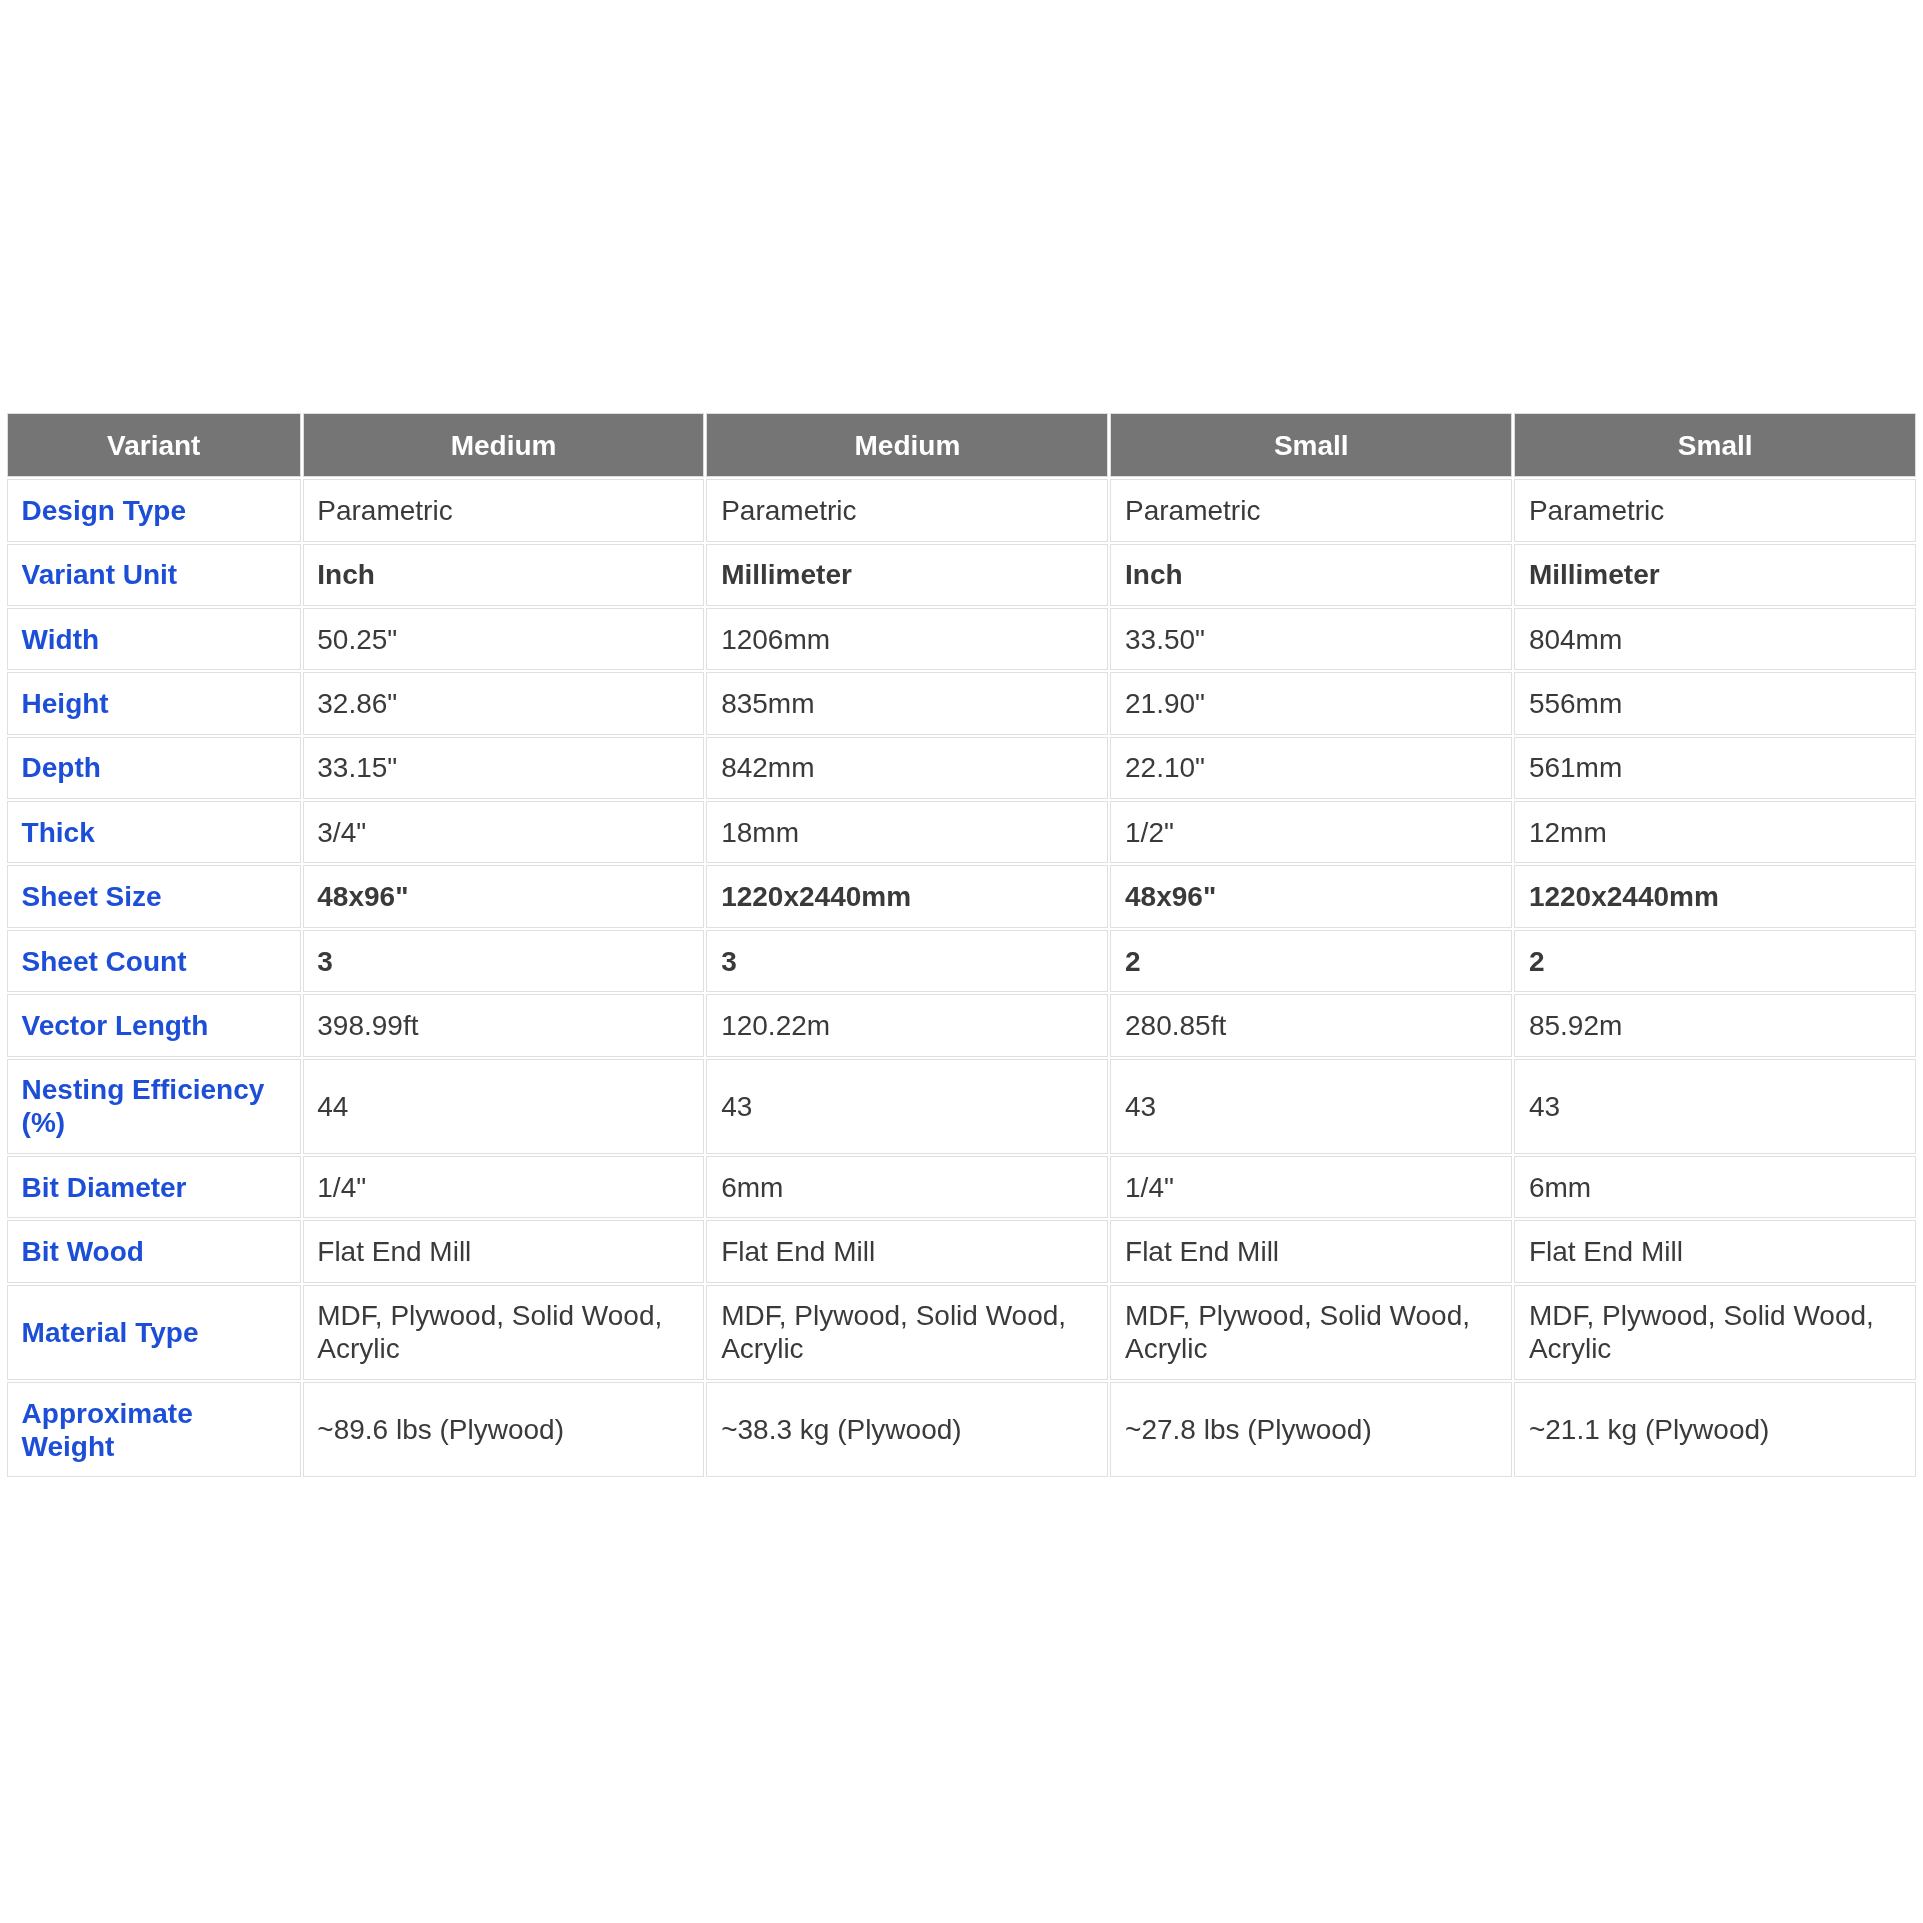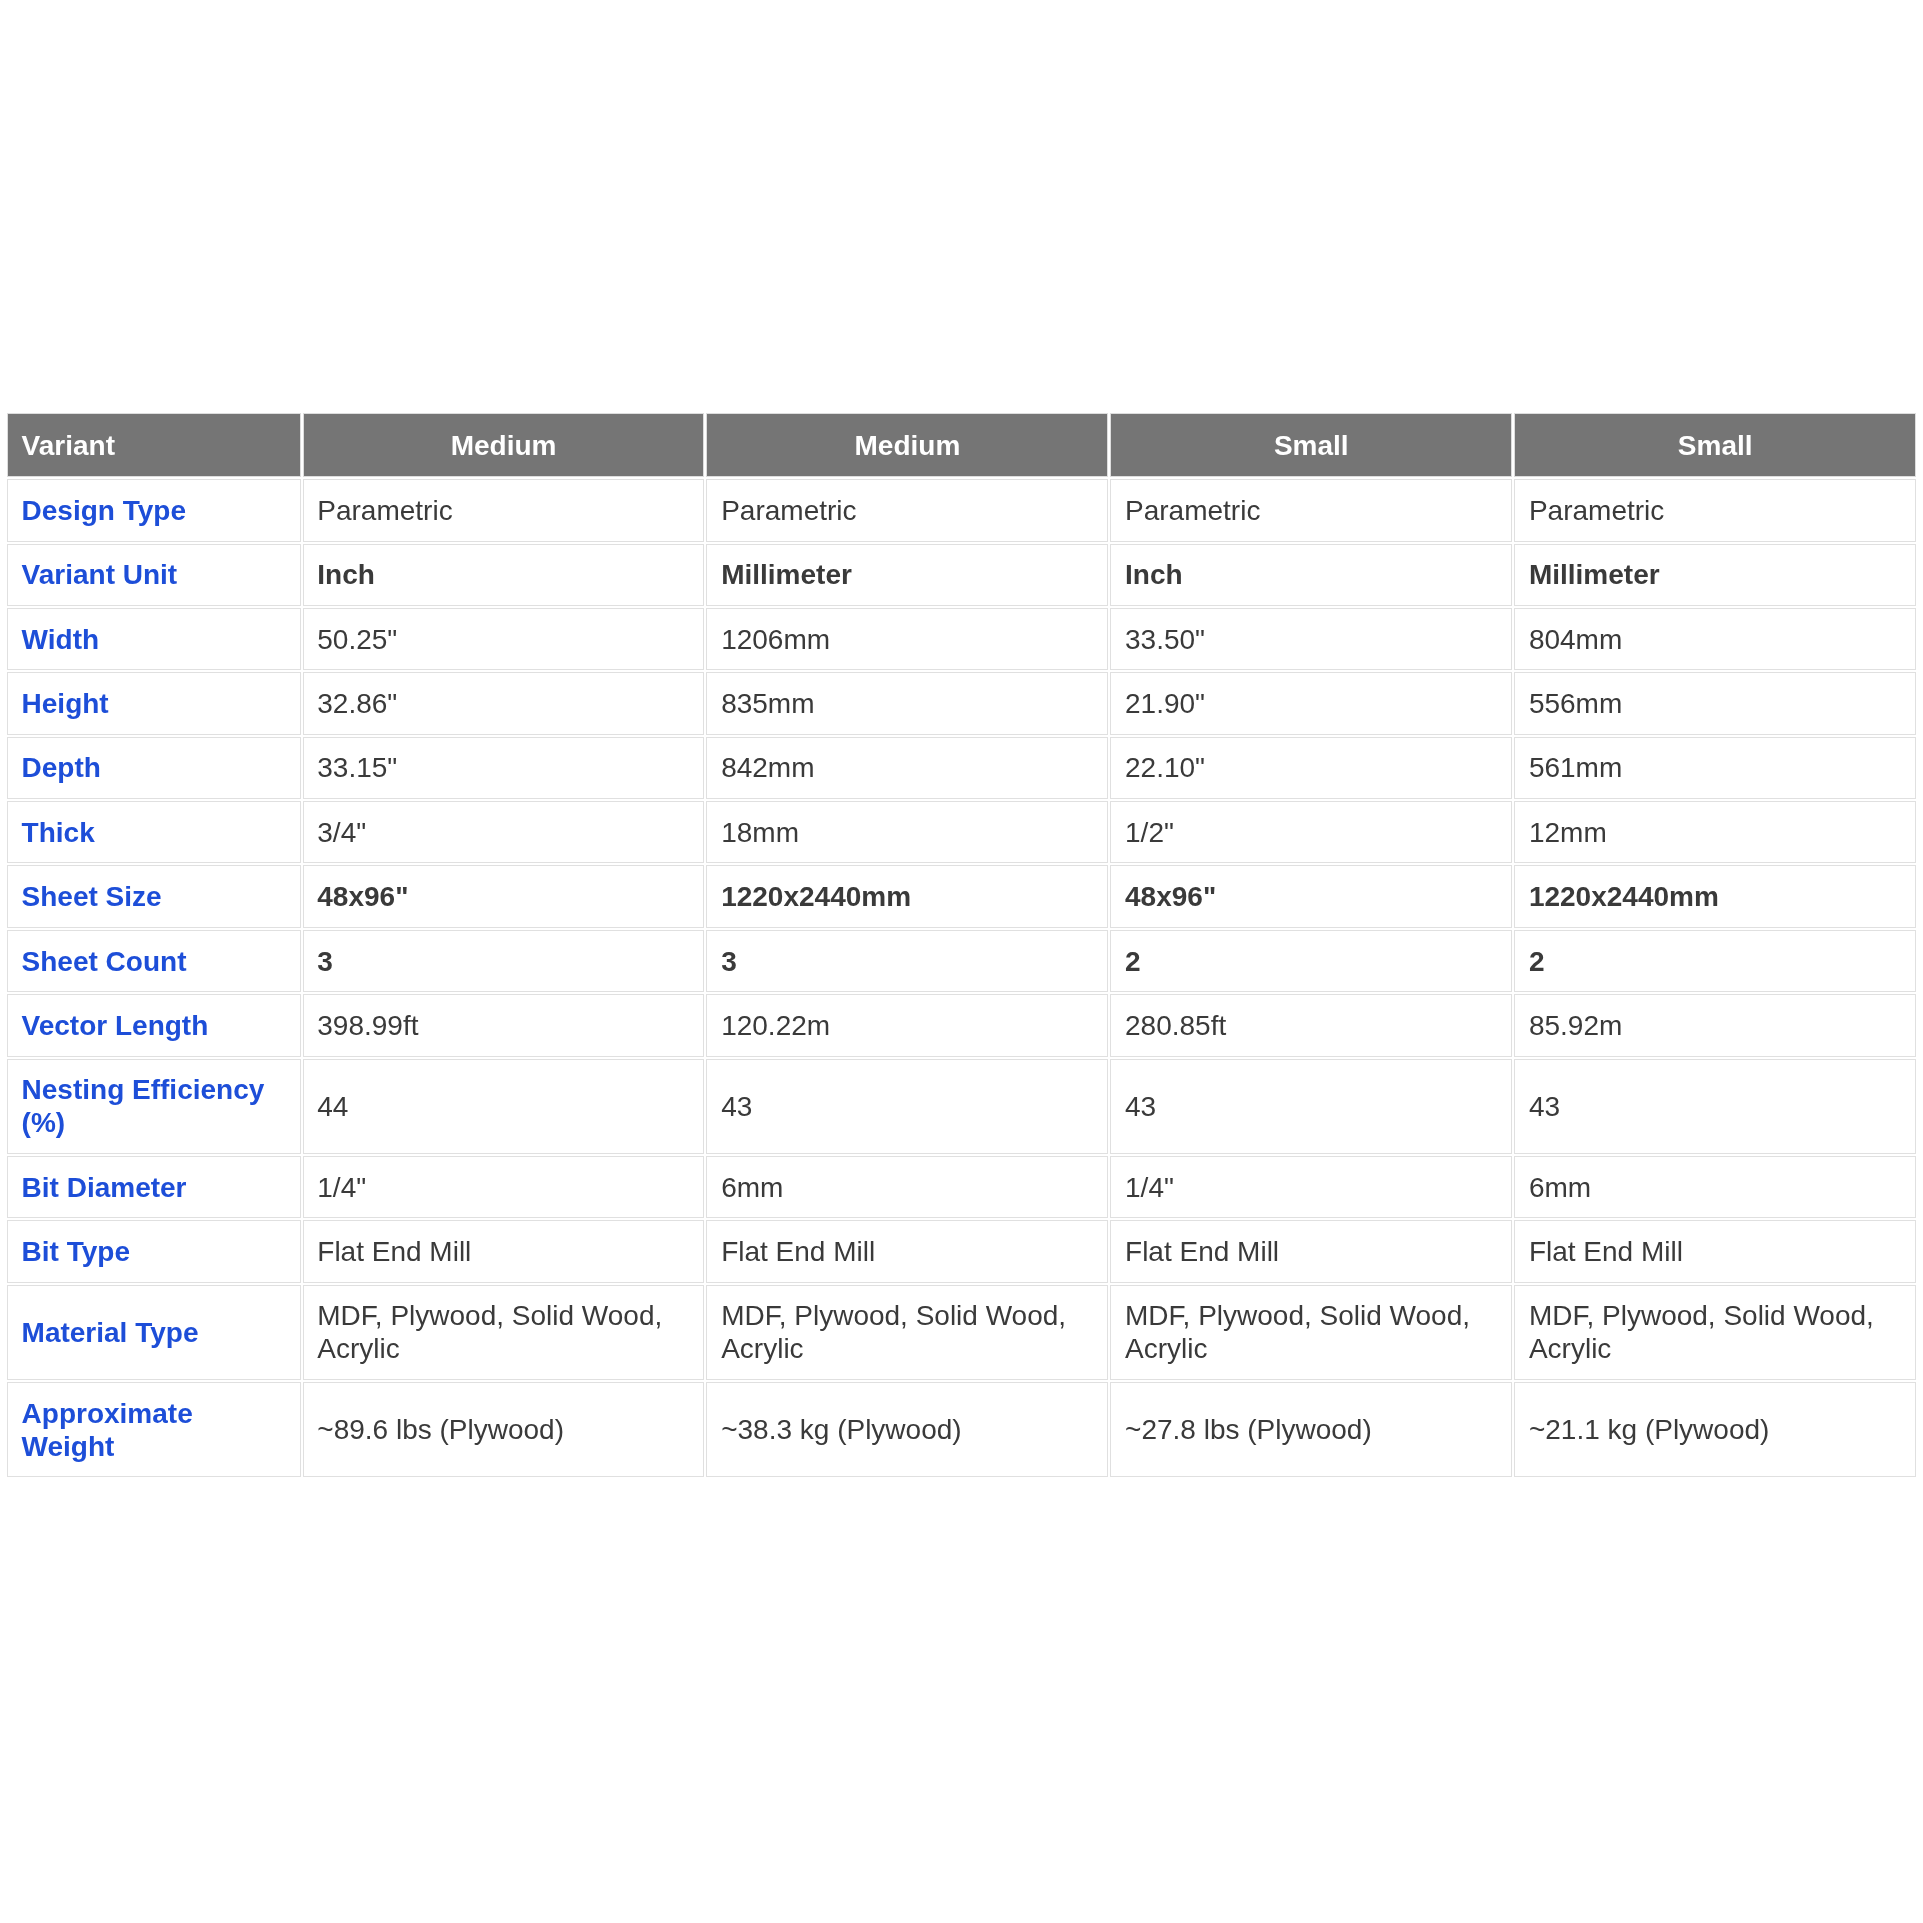--- a/index.html
+++ b/index.html
@@ -29,21 +29,21 @@
     color: #ffffff;
     font-weight: bold;
     font-size: 28px;
     line-height: 33px;
     text-align: center;
     padding: 14.6px 13.7px;
     border: 1px solid #dddddd;
     vertical-align: middle;
   }
   th.first {
-    text-align: left;
+    text-align: center;
   }
   td {
     font-size: 28px;
     line-height: 33px;
     color: #3a3a3a;
     text-align: left;
     vertical-align: middle;
     padding: 13.7px 13.7px;
     border: 1px solid #e0e0e0;
     background: #ffffff;
@@ -149,21 +149,21 @@
         <td>43</td>
       </tr>
       <tr>
         <td class="lbl">Bit Diameter</td>
         <td>1/4"</td>
         <td>6mm</td>
         <td>1/4"</td>
         <td>6mm</td>
       </tr>
       <tr>
-        <td class="lbl">Bit Type</td>
+        <td class="lbl">Bit Wood</td>
         <td>Flat End Mill</td>
         <td>Flat End Mill</td>
         <td>Flat End Mill</td>
         <td>Flat End Mill</td>
       </tr>
       <tr>
         <td class="lbl">Material Type</td>
         <td>MDF, Plywood, Solid Wood, Acrylic</td>
         <td>MDF, Plywood, Solid Wood, Acrylic</td>
         <td>MDF, Plywood, Solid Wood, Acrylic</td>

